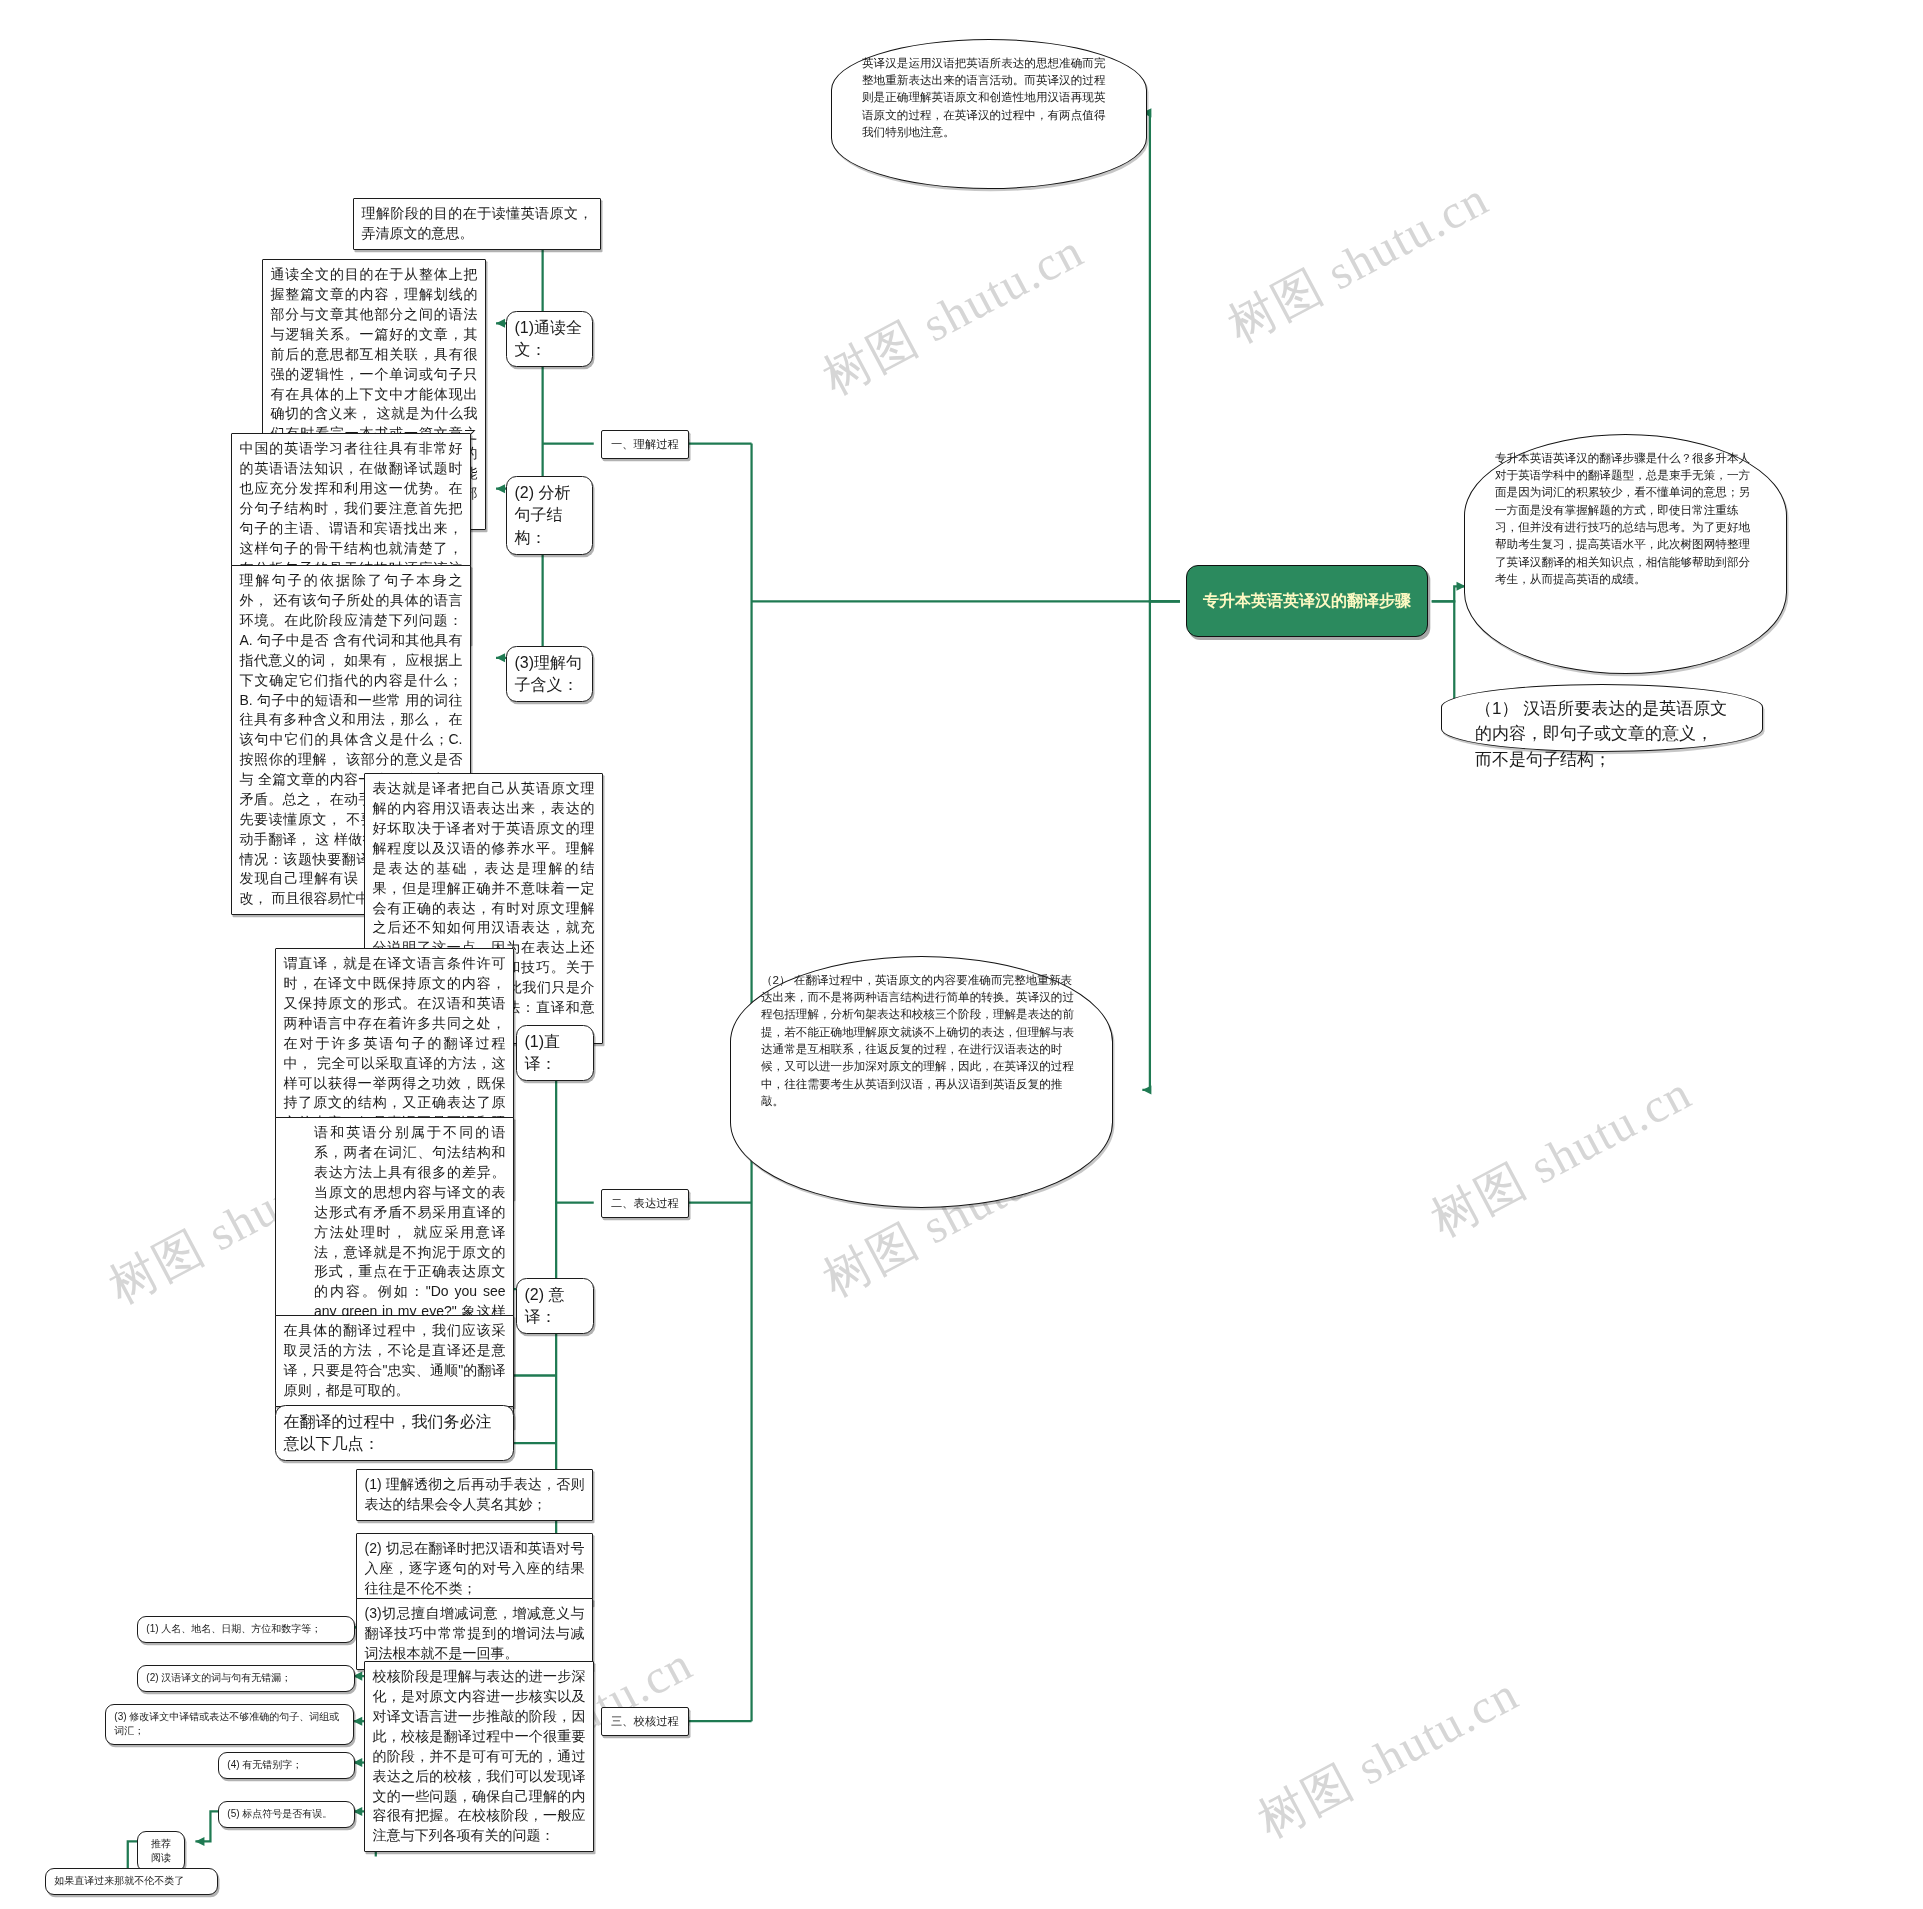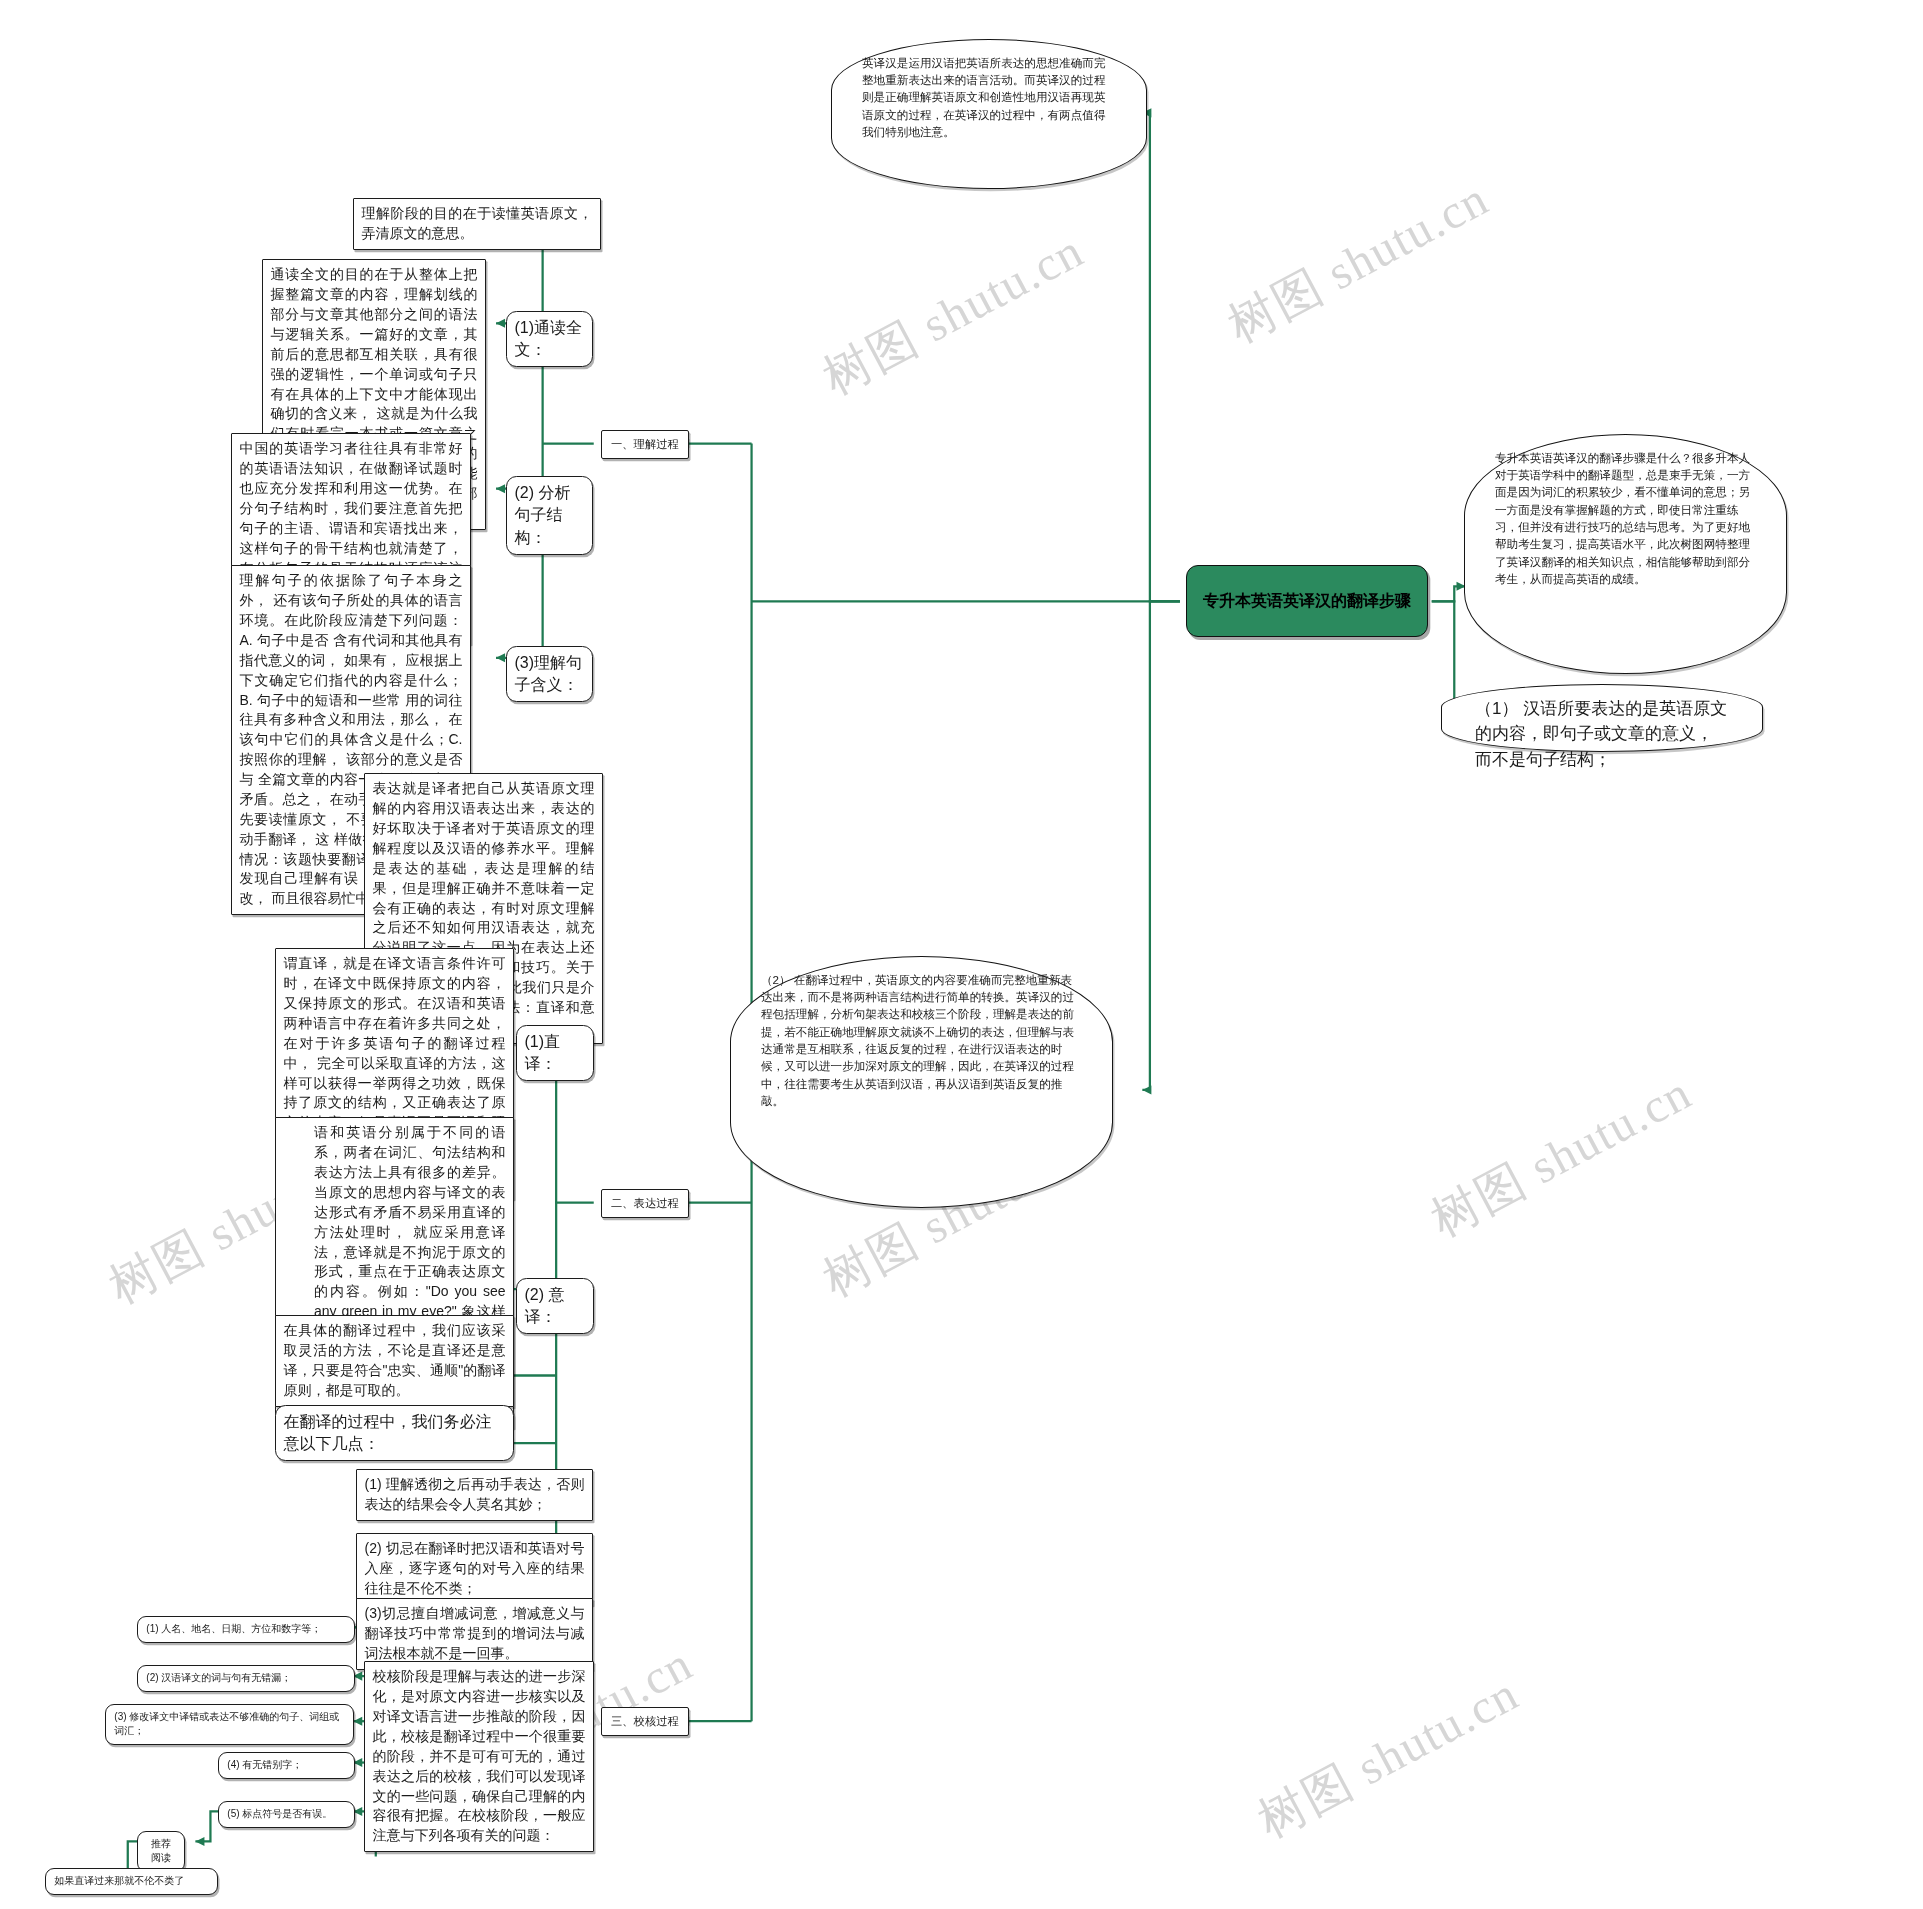--- a/index.html
+++ b/index.html
@@ -65,21 +65,21 @@
     padding:13.5px 30px;
     font-size:11.6px;
     line-height:1.5;
     text-align:left;
     box-shadow:1.5px 2.3px 0 rgba(0,0,0,.22);
   }
   .node.root{
     background:#2b8a5e;
     border:1.5px solid #111;
     border-radius:12px;
-    color:#000000;
+    color:#fef9c3;
     font-size:16px;
     font-weight:600;
     line-height:1.35;
     text-align:center;
     display:flex;align-items:center;justify-content:center;
     padding:10.5px 12px;
     box-shadow:2.3px 3px 0 rgba(0,0,0,.35);
   }
   .node.plain{
     border-radius:9px;

